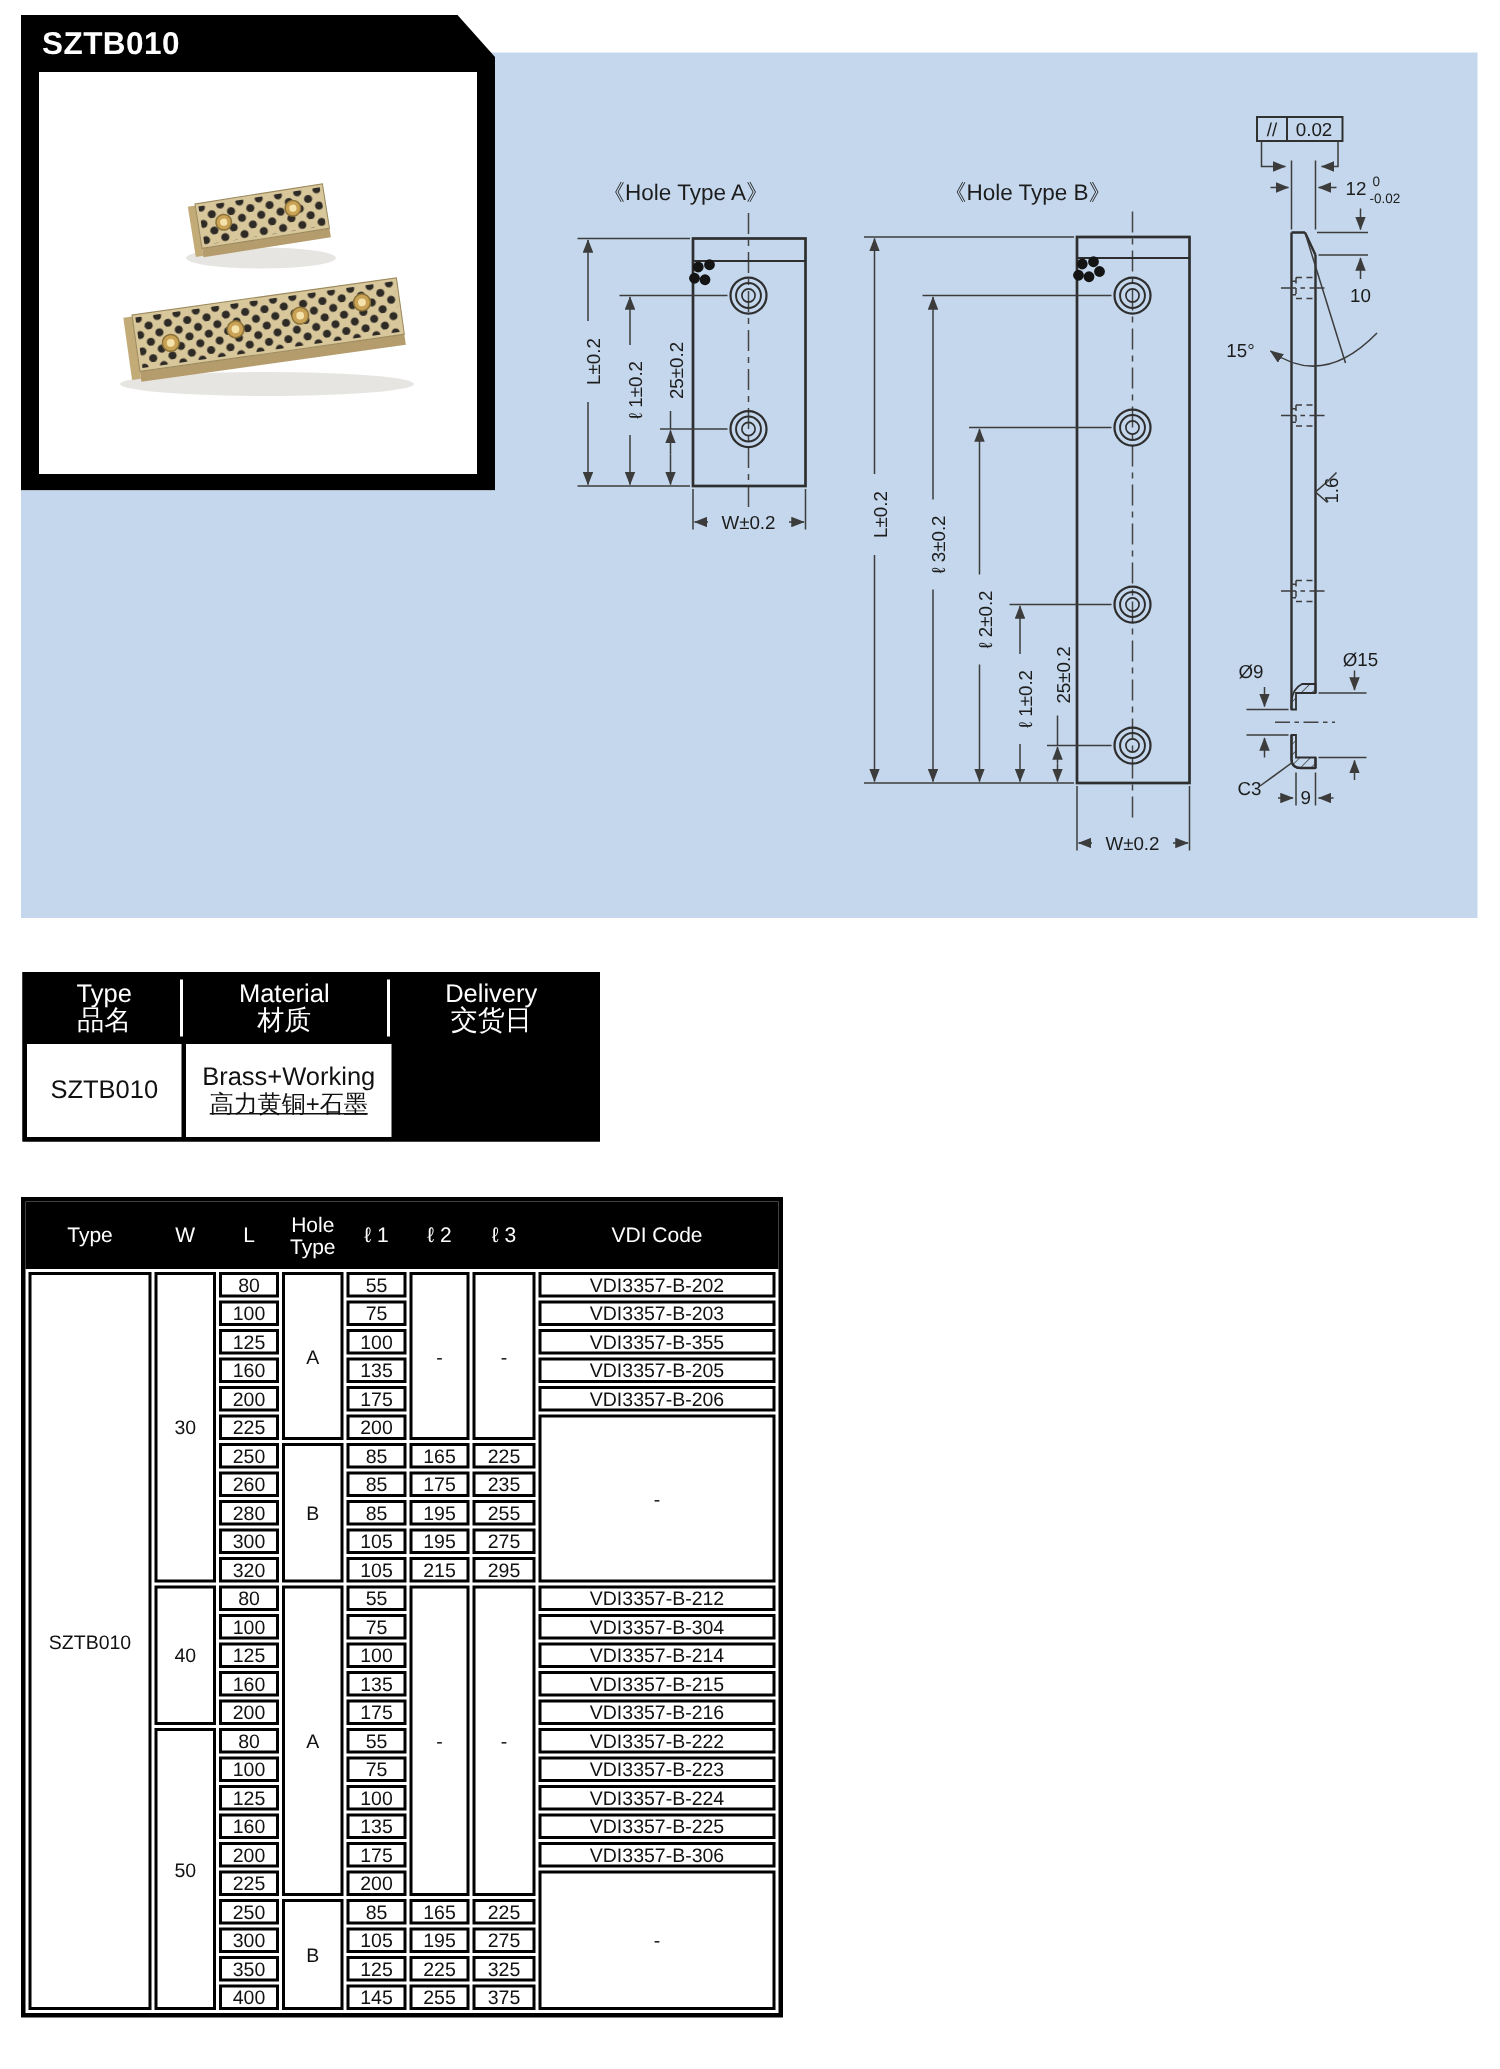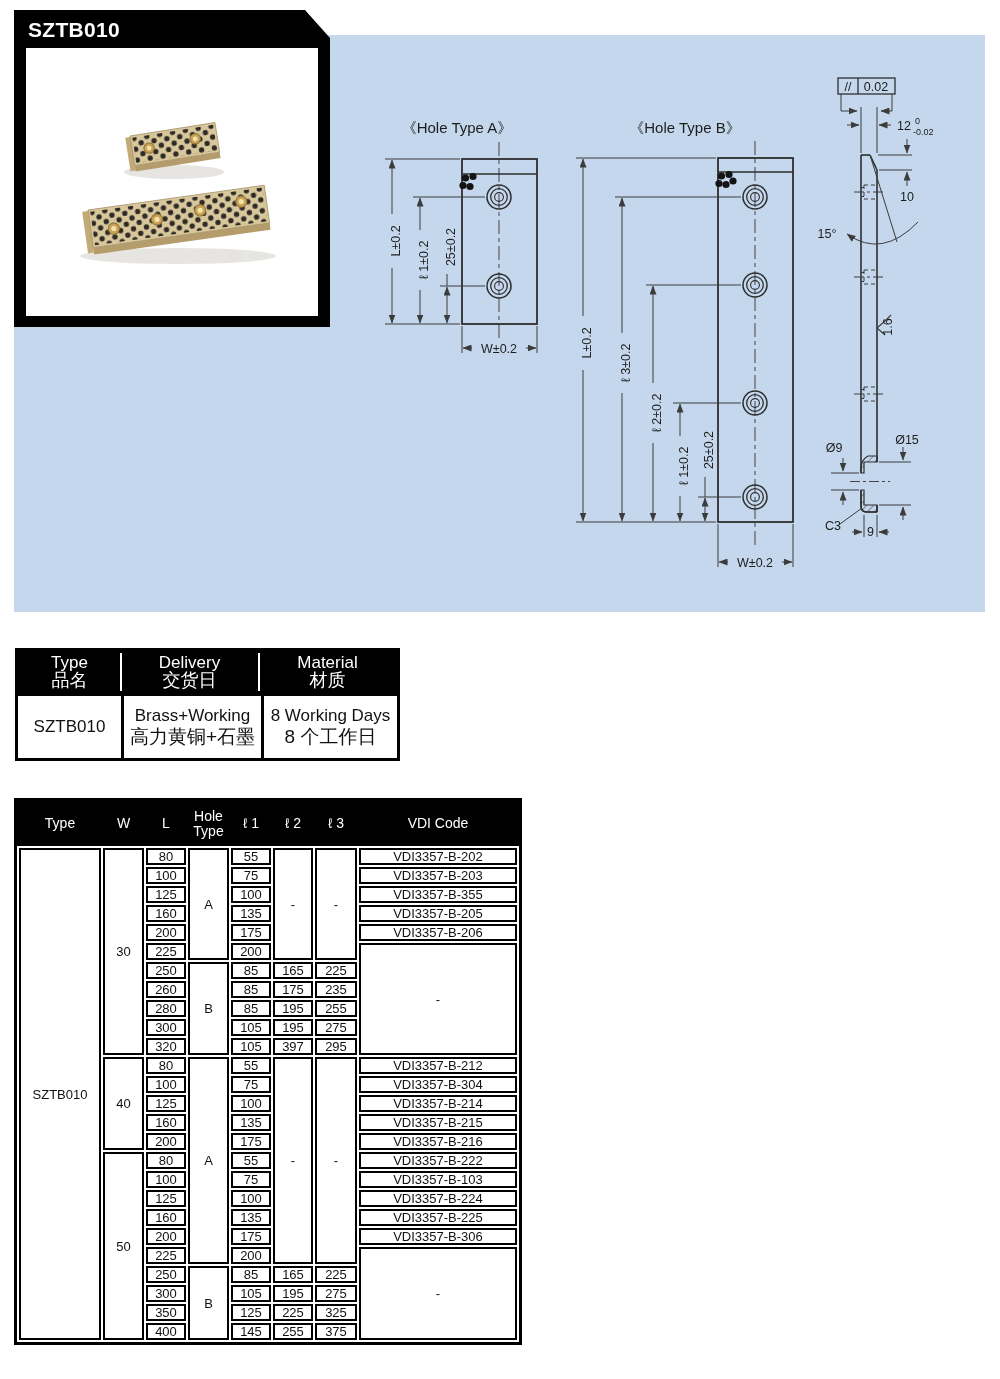--- a/index.html
+++ b/index.html
@@ -20,21 +20,21 @@
   
   .mat { position:absolute; left:15px; top:648px; width:385px; border:3px solid #000; background:#000; }
   .mat-head { position:relative; display:grid; grid-template-columns:103px 137px 1fr; background:#000; color:#fff; height:42px; }
   .mat-head .hc { display:flex; flex-direction:column; align-items:center; justify-content:center; line-height:1.05; }
   .mat-head .en { font-size:17px; }
   .mat-head .zh { font-size:18px; }
   .mat-sep { position:absolute; top:2px; bottom:2px; width:2px; background:#fff; }
   .mat-body { display:grid; grid-template-columns:103px 137px 1fr; background:#000; column-gap:3px; padding-top:3px; }
   .mat-body .bc { background:#fff; height:62px; display:flex; flex-direction:column; align-items:center; justify-content:center; line-height:1.15; }
   .mat-body .en { font-size:17px; }
-  .mat-body .zh { font-size:19px; }
+  .mat-body .zh { font-size:16px;text-decoration:underline; }
 
   
   .spec { position:absolute; left:14px; top:798px; width:508px; border:3px solid #000; background:#fff; }
   .spec-head { display:grid; grid-template-columns:82px 41px 40px 41px 40px 40px 42px 158px; column-gap:2px;
                padding:0 2px; background:#000; color:#fff; height:45px; align-items:center; }
   .spec-head .sh { text-align:center; font-size:14px; line-height:1.05; }
   .spec table { border-collapse:separate; border-spacing:2px; width:502px; table-layout:fixed; }
   .spec td { border:2px solid #000; text-align:center; vertical-align:middle; font-size:13px; height:14px;
              line-height:13px; padding:0; overflow:hidden; background:#fff; }
 
@@ -330,41 +330,37 @@
     </div>
   </div>
 
   <div class="mat">
     <div class="mat-head">
       <div class="hc">
         <span class="en">Type</span>
         <span class="zh">品名</span>
       </div>
       <div class="hc">
+        <span class="en">Material</span>
+        <span class="zh">材质</span>
+      </div>
+      <div class="hc">
         <span class="en">Delivery</span>
         <span class="zh">交货日</span>
-      </div>
-      <div class="hc">
-        <span class="en">Material</span>
-        <span class="zh">材质</span>
       </div>
       <div class="mat-sep" style="left:102px"></div>
       <div class="mat-sep" style="left:240px"></div>
     </div>
     <div class="mat-body">
       <div class="bc">
         <span class="en">SZTB010</span>
       </div>
       <div class="bc">
         <span class="en">Brass+Working</span>
         <span class="zh">高力黄铜+石墨</span>
-      </div>
-      <div class="bc">
-        <span class="en">8 Working Days</span>
-        <span class="zh">8 个工作日</span>
       </div>
     </div>
   </div>
 
   <div class="spec">
     <div class="spec-head">
       <div class="sh">Type</div>
       <div class="sh">W</div>
       <div class="sh">L</div>
       <div class="sh">Hole Type</div>
@@ -441,21 +437,21 @@
           </tr>
           <tr>
             <td>300</td>
             <td>105</td>
             <td>195</td>
             <td>275</td>
           </tr>
           <tr>
             <td>320</td>
             <td>105</td>
-            <td>397</td>
+            <td>215</td>
             <td>295</td>
           </tr>
           <tr>
             <td rowspan="5">40</td>
             <td>80</td>
             <td rowspan="11">A</td>
             <td>55</td>
             <td rowspan="11">-</td>
             <td rowspan="11">-</td>
             <td>VDI3357-B-212</td>
@@ -482,21 +478,21 @@
           </tr>
           <tr>
             <td rowspan="10">50</td>
             <td>80</td>
             <td>55</td>
             <td>VDI3357-B-222</td>
           </tr>
           <tr>
             <td>100</td>
             <td>75</td>
-            <td>VDI3357-B-103</td>
+            <td>VDI3357-B-223</td>
           </tr>
           <tr>
             <td>125</td>
             <td>100</td>
             <td>VDI3357-B-224</td>
           </tr>
           <tr>
             <td>160</td>
             <td>135</td>
             <td>VDI3357-B-225</td>

